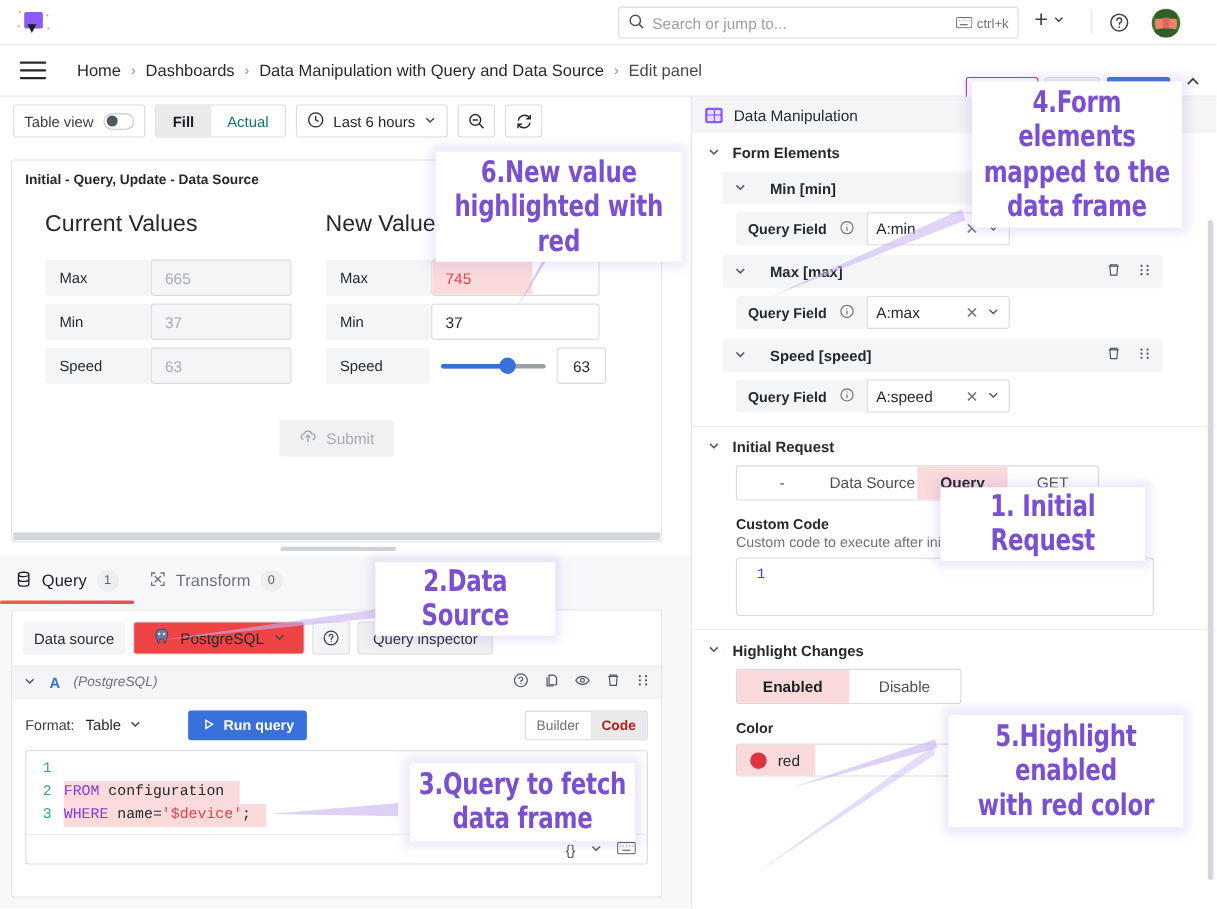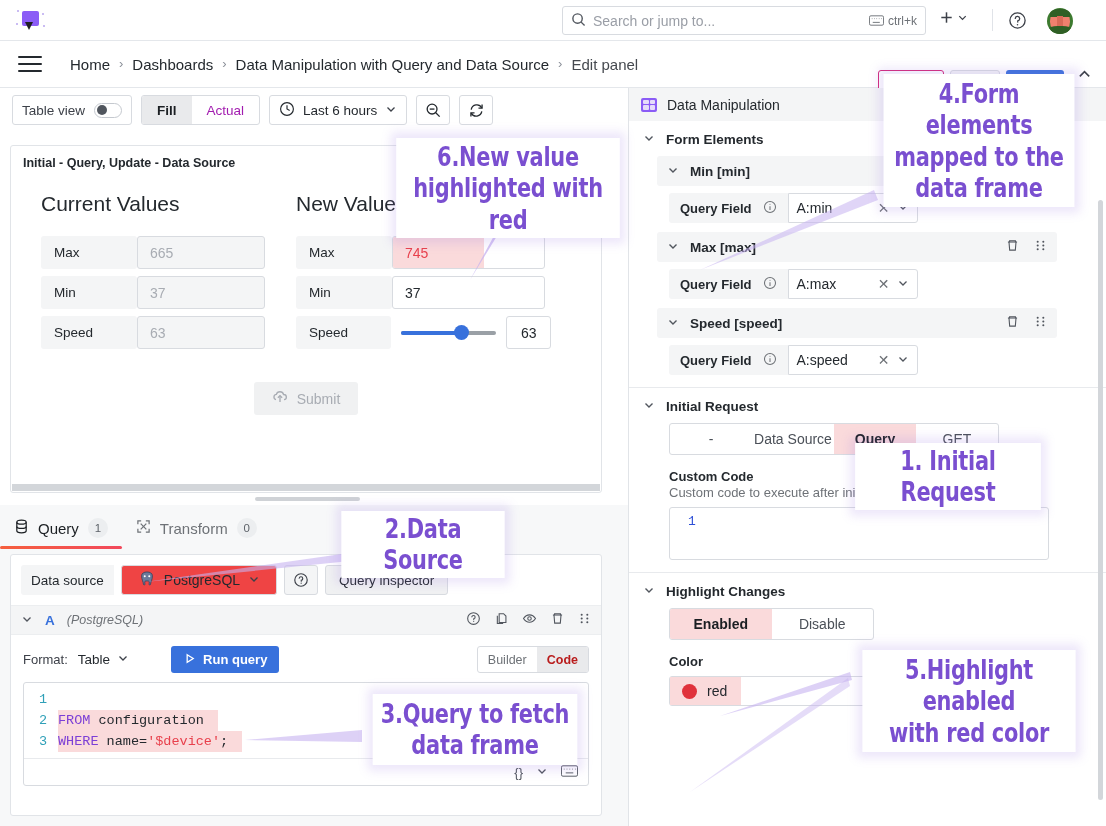--- a/index.html
+++ b/index.html
@@ -78,21 +78,21 @@
     background:#fff; display:flex; align-items:center; padding-left:12px; gap:9px;
   }
   .tableview-box {
     height:30px; border:1px solid #d8dbe0; border-radius:3px; background:#fff;
     display:flex; align-items:center; gap:9px; padding:0 9px; font-size:13.5px; color:#3d4149;
   }
   .toggle { width:28px; height:15px; border-radius:8px; border:1px solid #c5c9cf; background:#fff; position:relative; }
   .toggle .knob { position:absolute; left:2px; top:1.5px; width:10px; height:10px; border-radius:50%; background:#51565e; }
 
   .segmented { height:30px; border:1px solid #d8dbe0; border-radius:3px; display:flex; overflow:hidden; background:#fff; }
-  .segmented .seg { padding:0 15px; display:flex; align-items:center; font-size:13.5px; color:#a21caf; cursor:pointer; }
+  .segmented .seg { padding:0 15px; display:flex; align-items:center; font-size:13.5px; color:#0f766e; cursor:pointer; }
   .segmented .seg.on { background:#e9eaec; font-weight:bold; color:#1b1f23; }
 
   .timepick {
     height:30px; border:1px solid #d8dbe0; border-radius:3px; background:#fff;
     display:flex; align-items:center; gap:8px; padding:0 9px; font-size:13.5px; color:#24292e; cursor:pointer;
   }
   .iconbtn { height:30px; width:34px; border:1px solid #d8dbe0; border-radius:3px; background:#fff;
              display:flex; align-items:center; justify-content:center; cursor:pointer; }
 
   
@@ -185,21 +185,21 @@
              grid-template-columns:1fr 1fr; grid-template-rows:1fr 1fr; gap:1px; padding:2px; }
   .vizicon i { background:#e6dcfa; border-radius:1px; }
   .optheader .t { font-size:14px; color:#24292e; }
 
   .section { padding:11px 0 4px 0; }
   .sectitle { display:flex; align-items:center; gap:11px; padding-left:14px; font-size:13.5px;
               font-weight:bold; color:#24292e; cursor:pointer; }
   .seprule { border-top:1px solid #e8eaed; margin:8px 0 0 0; }
 
   .elemrow { margin:9px 0 0 28px; width:400px; height:30px; background:#f4f5f6; border-radius:3px;
-             display:flex; align-items:center; gap:11px; padding:0 10px; }
+             display:flex; align-items:center; gap:21px; padding:0 10px; }
   .elemrow .nm { font-size:13.5px; font-weight:bold; color:#24292e; }
   .elemrow .acts { margin-left:auto; display:flex; align-items:center; gap:14px; }
 
   .qfrow { margin:7px 0 0 40px; display:flex; align-items:center; }
   .qflabel { height:30px; padding:0 11px; background:#f4f5f6; border-radius:3px 0 0 3px;
              display:flex; align-items:center; gap:11px; font-size:13px; font-weight:bold; color:#24292e; }
   .qfsel { height:30px; width:130px; border:1px solid #d8dbe0; border-radius:0 3px 3px 0; background:#fff;
            display:flex; align-items:center; padding:0 8px; font-size:14px; color:#24292e; }
   .qfsel .v { flex:1; }
   .qfsel .x { color:#6e7277; margin-right:7px; cursor:pointer; }

